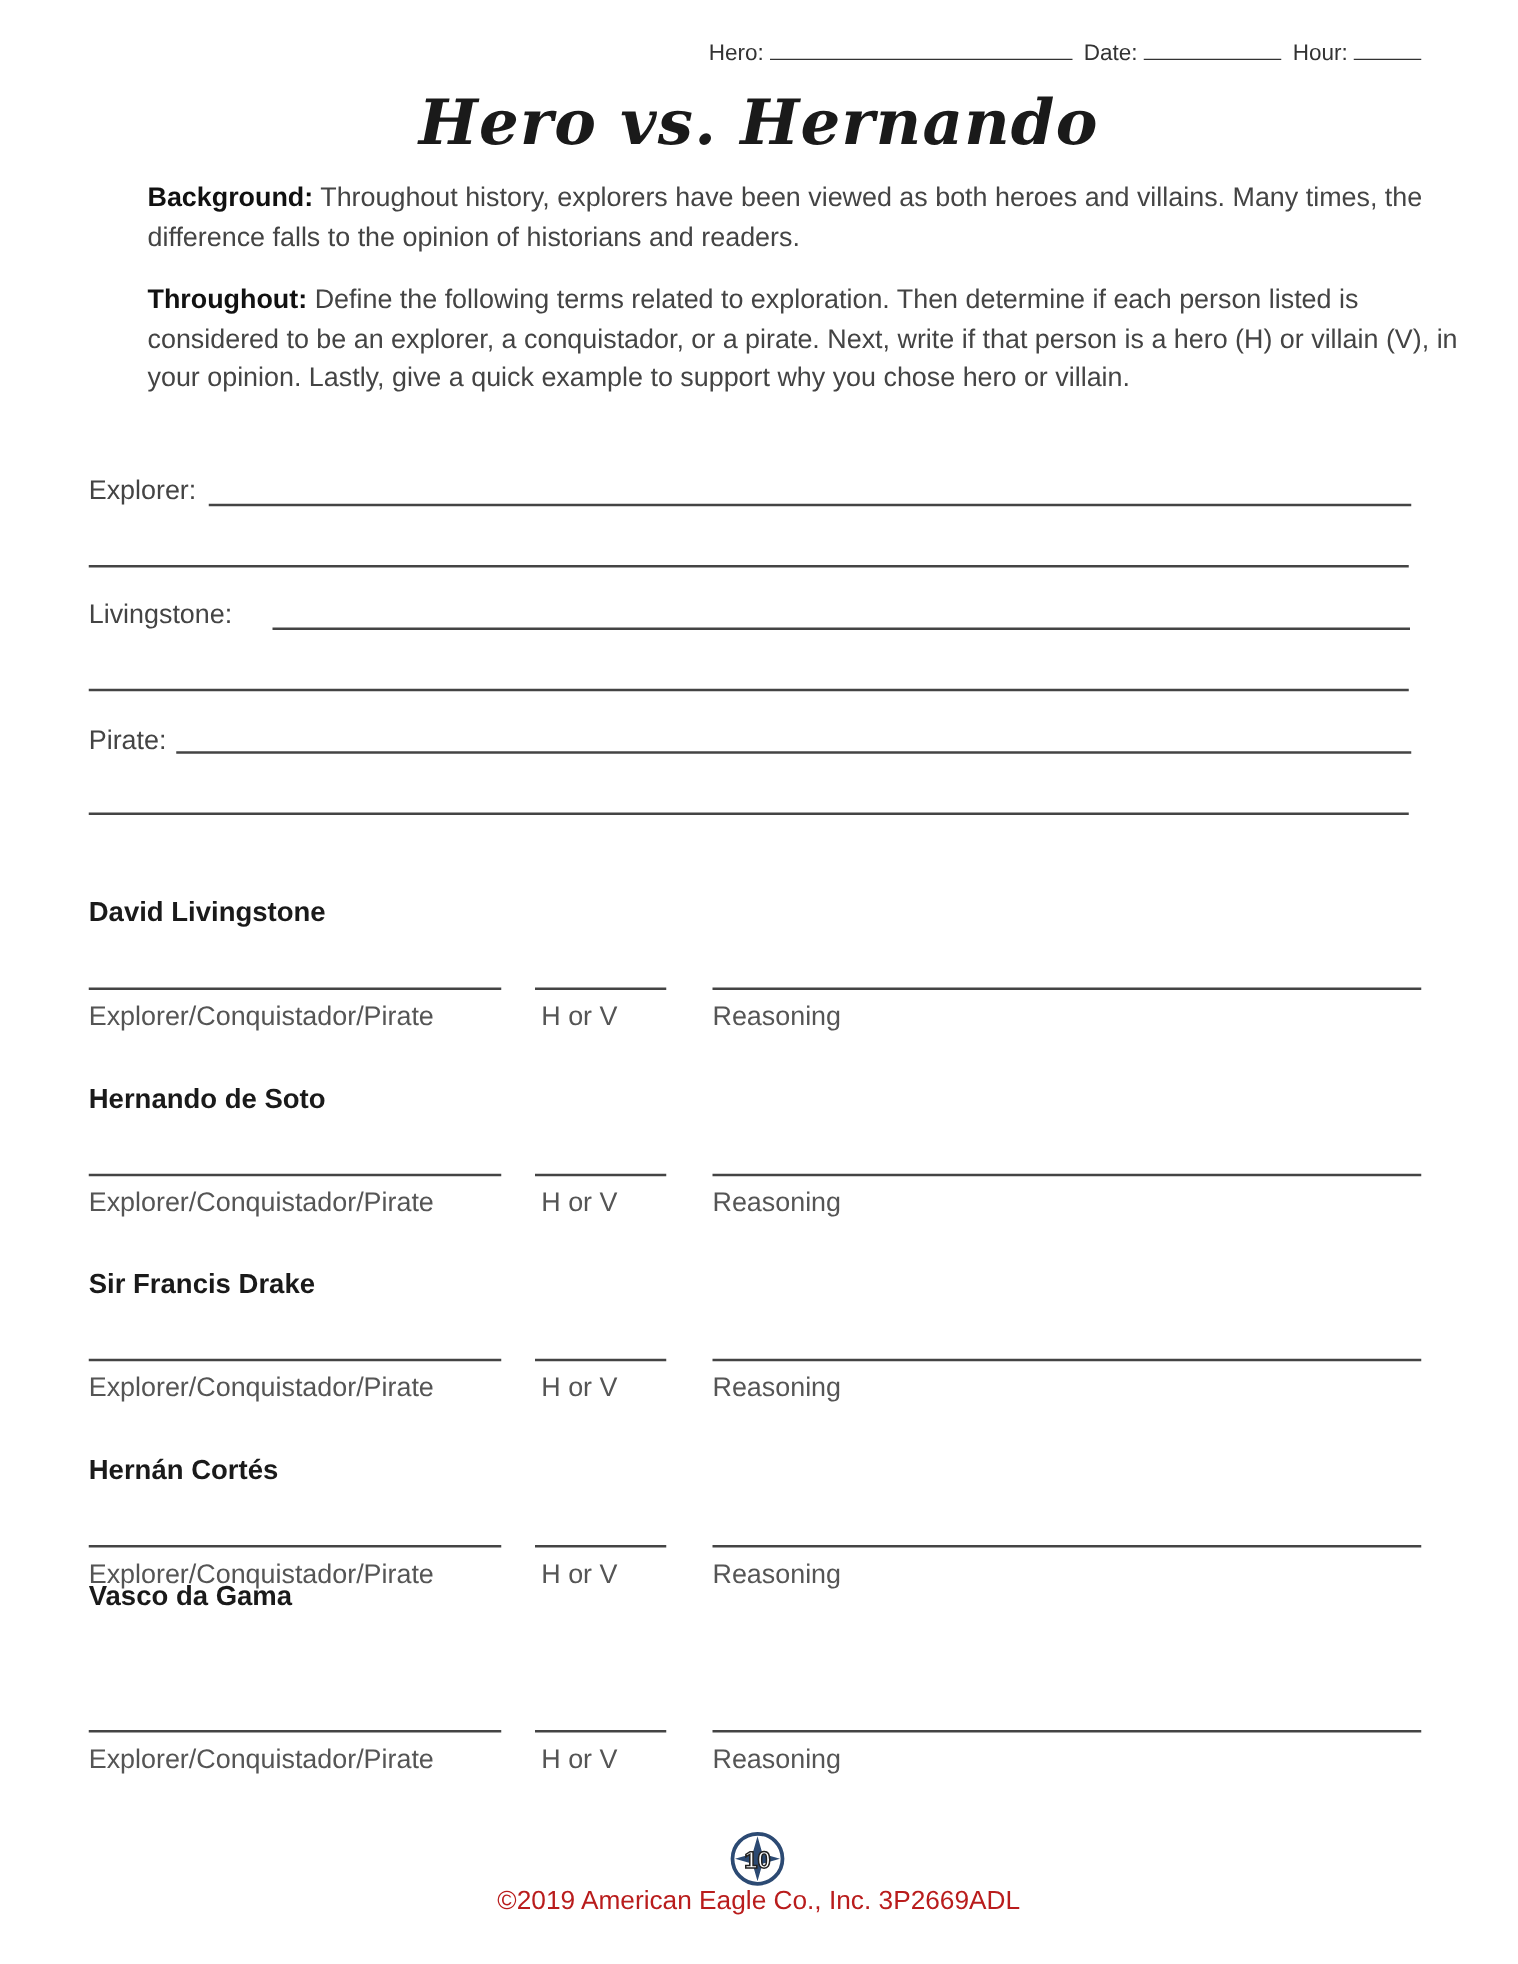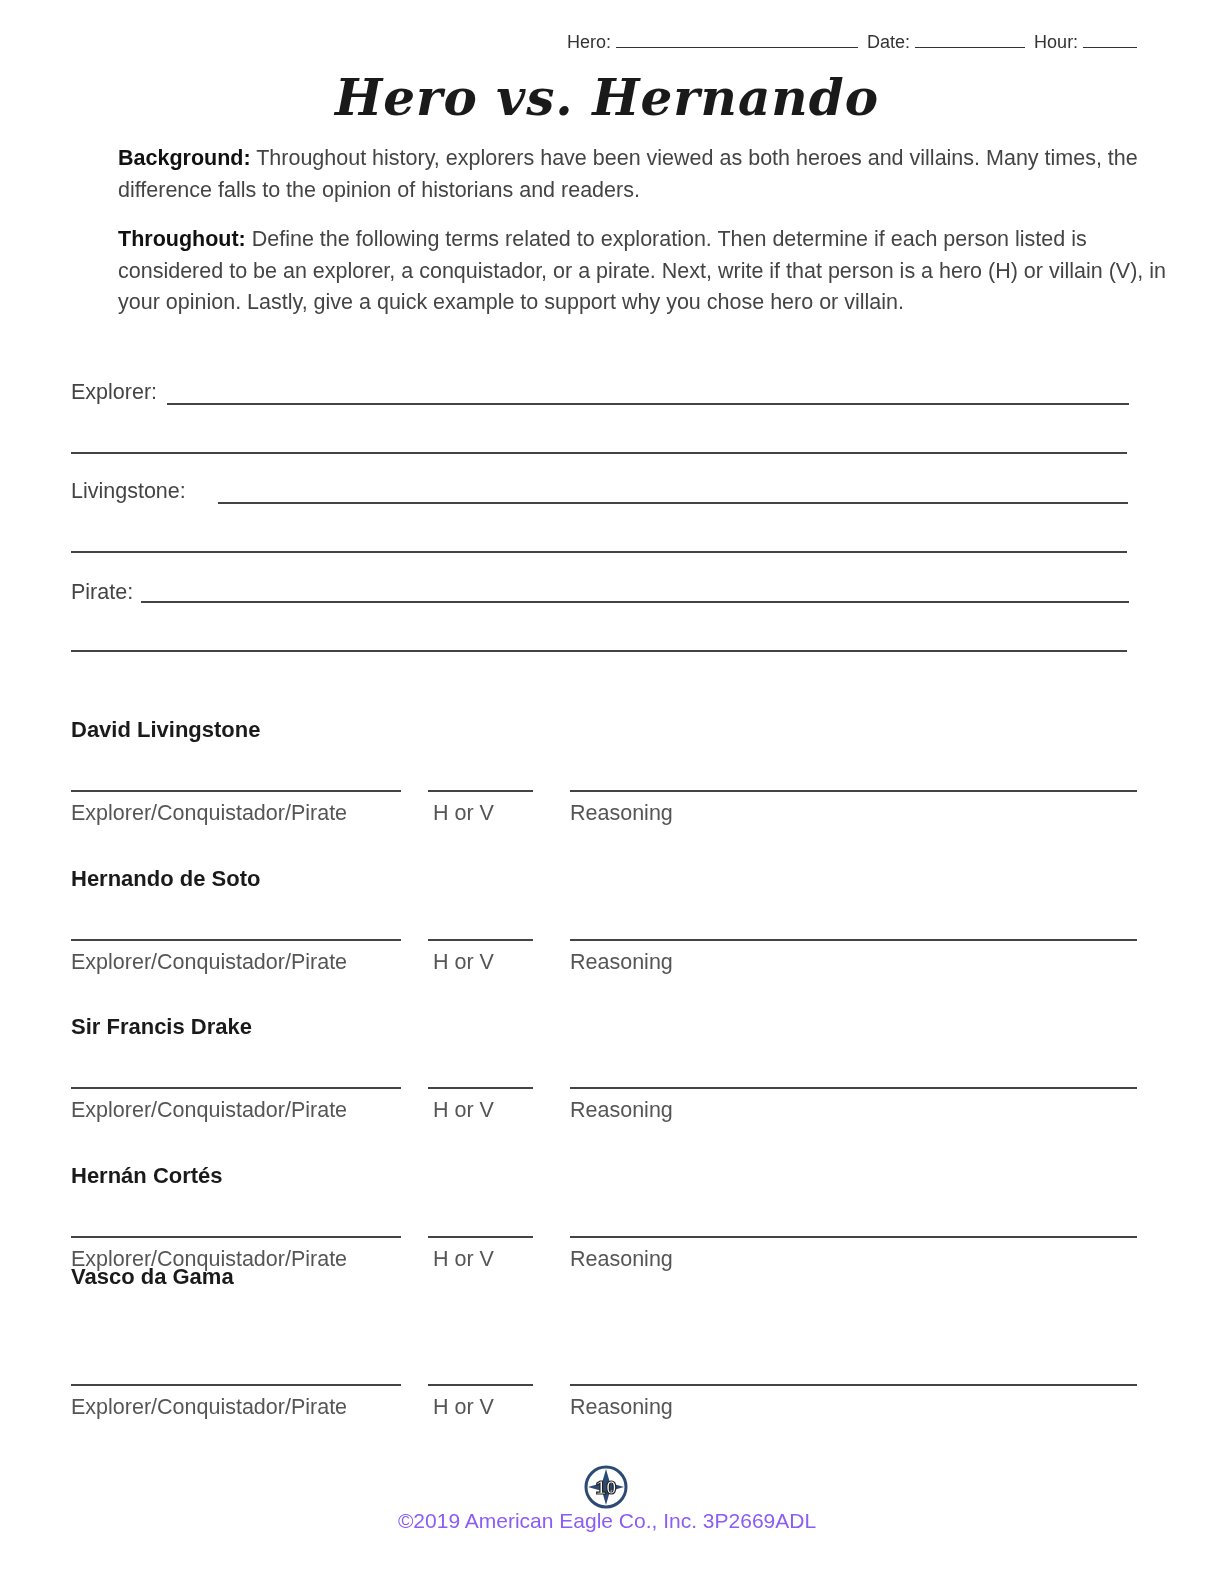--- a/index.html
+++ b/index.html
@@ -11,21 +11,21 @@
   .title { top: 68px; left: 0; width: 1214px; text-align: center; font-family: "DejaVu Serif", serif; font-style: italic; font-weight: bold; font-size: 50px; color: #1a1a1a; letter-spacing: 1px; }
   .para { left: 71px; width: 1075px; font-size: 21.5px; line-height: 31.5px; color: #444; margin-left: 47px; }
   .para b { color: #111; font-weight: bold; }
   .bg-para { top: 143px; }
   .dir-para { top: 224px; }
   .term { left: 71px; font-size: 21.5px; color: #444; white-space: nowrap; }
   .line { height: 0; border-top: 2px solid #444; }
   .name { left: 71px; font-size: 22px; font-weight: bold; color: #1a1a1a; }
   .sub { font-size: 21.5px; color: #555; white-space: nowrap; }
   .badge { left: 583px; top: 1464px; width: 46px; height: 46px; }
-  .footer { top: 1509px; left: 0; width: 1214px; text-align: center; font-size: 21px; color: #8b5cf6; }
+  .footer { top: 1509px; left: 0; width: 1214px; text-align: center; font-size: 21px; color: #b91c1c; }
 </style>
 </head>
 <body>
 
 <div class="abs header-line">
   <span>Hero:</span>
   <span class="blank" style="width:242px"></span>
   <span>Date:</span>
   <span class="blank" style="width:110px"></span>
   <span>Hour:</span>

